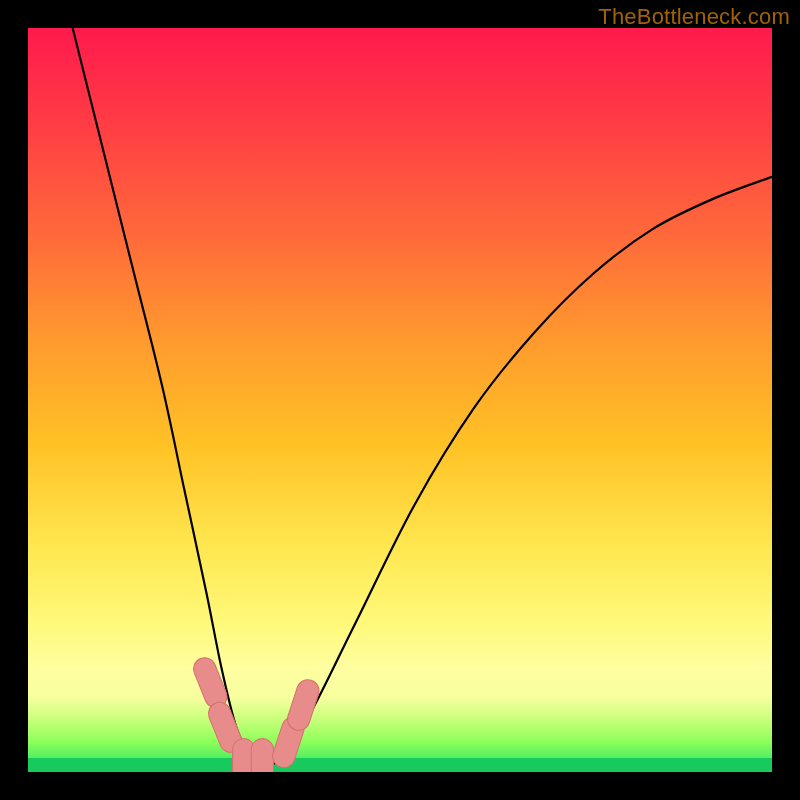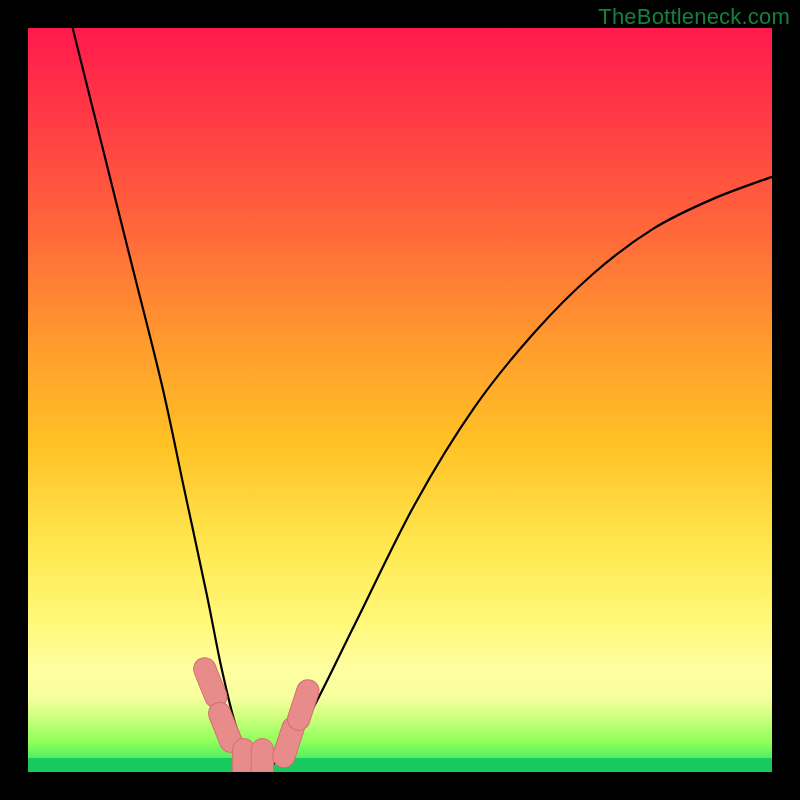--- a/index.html
+++ b/index.html
@@ -54,21 +54,21 @@
   }
   svg.curve {
     position: absolute;
     inset: 0;
   }
   .watermark {
     position: absolute;
     top: 4px;
     right: 10px;
     font-size: 22px;
-    color: #15803d;
+    color: #a16207;
     font-weight: 500;
     letter-spacing: 0.2px;
     user-select: none;
   }
 </style>
 </head>
 <body>
 
 <div class="frame">
   <div class="plot-area">

